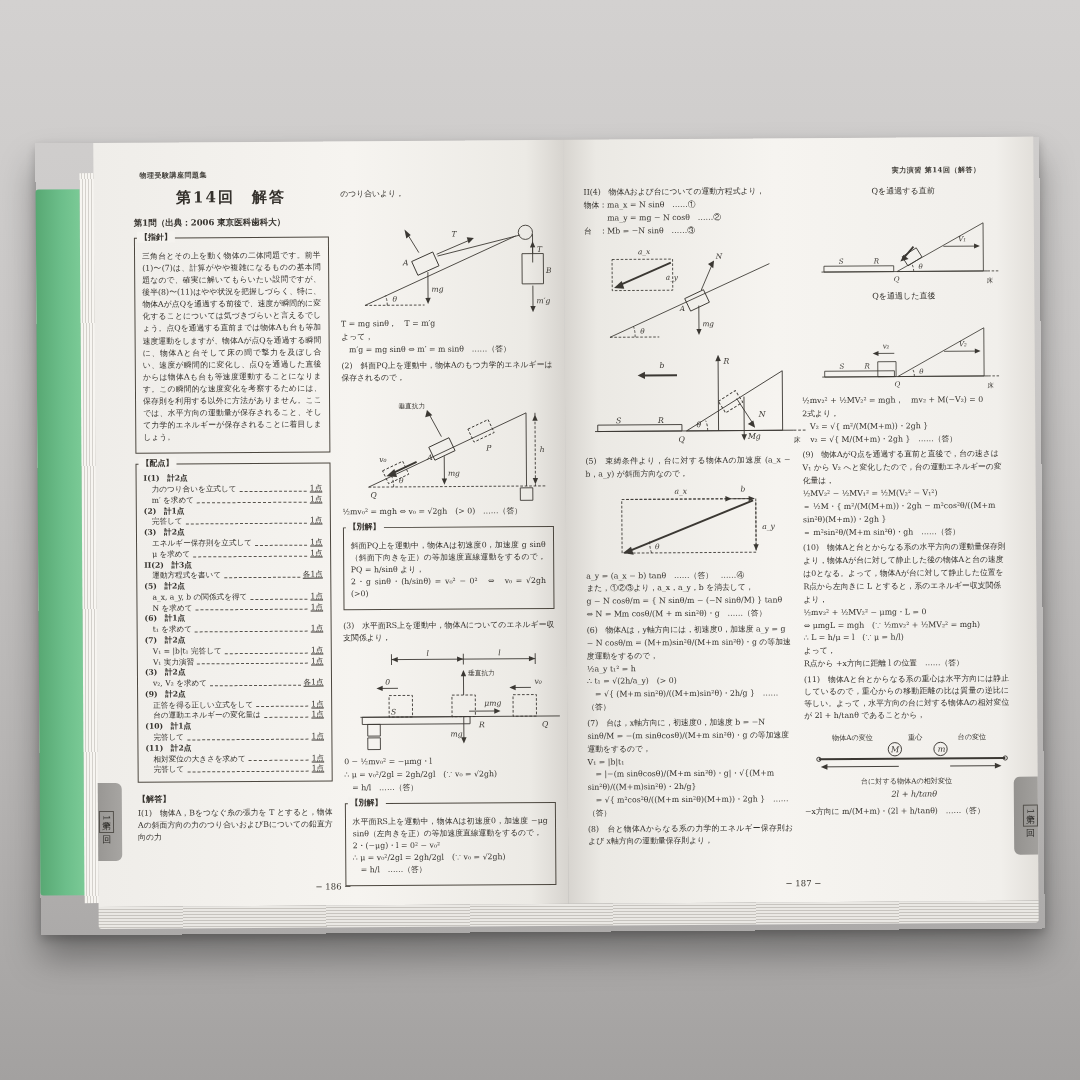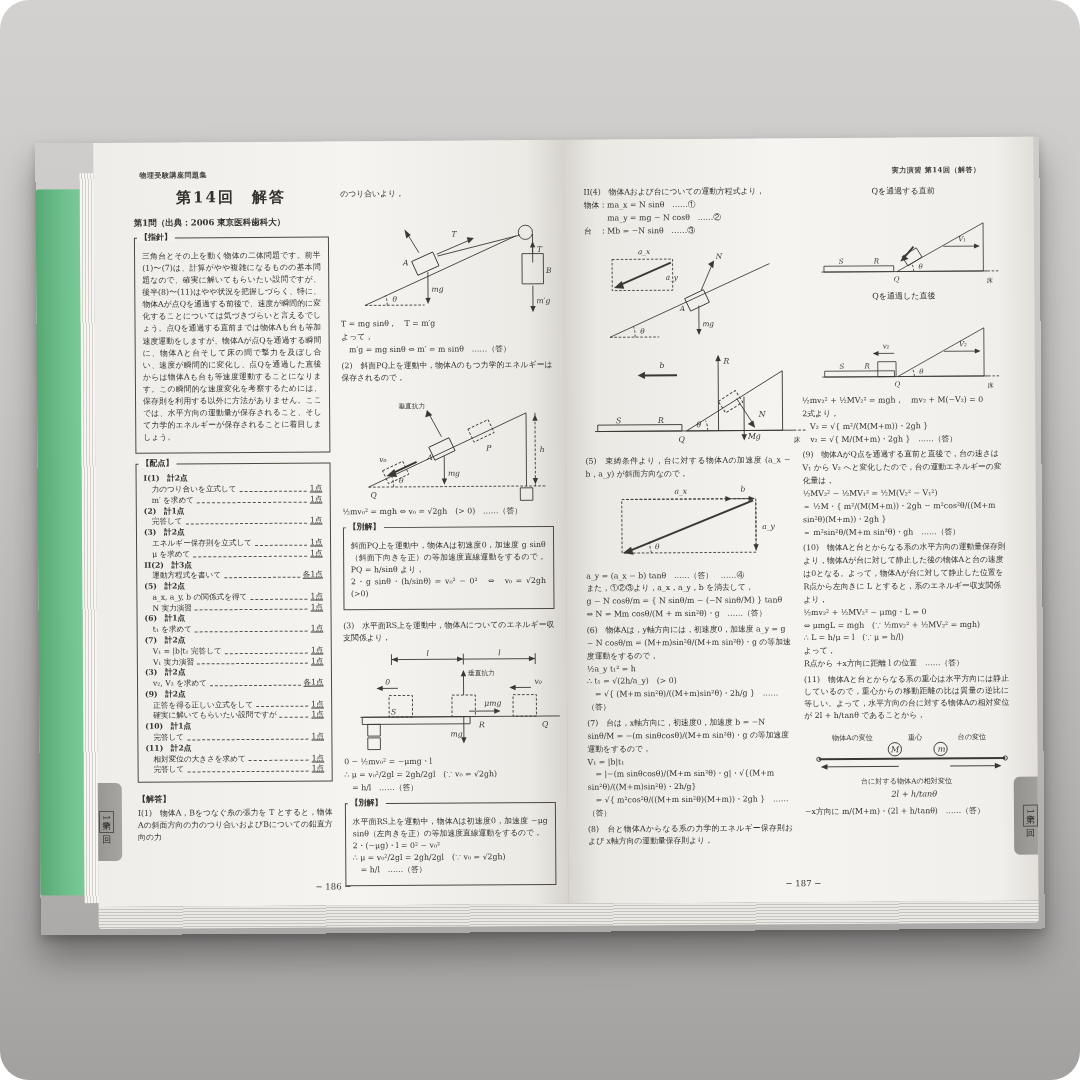--- a/index.html
+++ b/index.html
@@ -1,18 +1,18 @@
 <!DOCTYPE html>
 <html><head>
 <meta charset="utf-8">
 <style>
   html,body{margin:0;padding:0;}
   body{width:1080px;height:1080px;overflow:hidden;font-family:"DejaVu Serif",serif;}
   .stage{position:relative;width:1080px;height:1080px;
-    background:linear-gradient(180deg,#d3d1d0 0%,#c9c7c6 35%,#b7b5b4 70%,#a3a1a0 100%);border-radius:29px;}
+    background:linear-gradient(180deg,#d3d1d0 0%,#c9c7c6 35%,#b7b5b4 70%,#a3a1a0 100%);}
   .book{position:absolute;left:38px;top:140px;width:1004px;height:792px;
     transform:rotate(-0.4deg);box-shadow:0 22px 34px rgba(0,0,0,.35),0 4px 10px rgba(0,0,0,.2);}
   .green-edge{position:absolute;left:0;top:46px;width:46px;height:706px;
     background:linear-gradient(90deg,#58a873 0%,#6cbe8a 55%,#7ccb97 100%);border-radius:3px 0 0 3px;}
   .fan{position:absolute;left:44px;top:30px;width:16px;height:730px;
     background:repeating-linear-gradient(90deg,#f7f5f1 0 2px,#d4d1cc 2px 3px);}
   .pages{position:absolute;left:58px;top:0;right:6px;height:764px;display:flex;}
   .page{position:relative;width:50%;height:100%;overflow:hidden;}
   .page-left{background:linear-gradient(90deg,#efede9 0%,#f6f4f0 55%,#eceae5 92%,#d7d4cf 100%);}
   .page-right{background:linear-gradient(90deg,#d7d4cf 0%,#ebe9e4 7%,#f6f4f0 45%,#f1efeb 92%,#e2dfda 100%);}
@@ -125,21 +125,21 @@
                 </div>
               <div class="h-row head">
                   <span class="h-t">(5)　計2点</span>
                 </div>
               <div class="h-row">
                   <span class="h-t">a_x, a_y, b の関係式を得て</span>
                   <span class="leader"></span>
                   <span class="h-p">1点</span>
                 </div>
               <div class="h-row">
-                  <span class="h-t">N 実力演習</span>
+                  <span class="h-t">N を求めて</span>
                   <span class="leader"></span>
                   <span class="h-p">1点</span>
                 </div>
               <div class="h-row head">
                   <span class="h-t">(6)　計1点</span>
                 </div>
               <div class="h-row">
                   <span class="h-t">t₁ を求めて</span>
                   <span class="leader"></span>
                   <span class="h-p">1点</span>
@@ -167,21 +167,21 @@
                 </div>
               <div class="h-row head">
                   <span class="h-t">(9)　計2点</span>
                 </div>
               <div class="h-row">
                   <span class="h-t">正答を得る正しい立式をして</span>
                   <span class="leader"></span>
                   <span class="h-p">1点</span>
                 </div>
               <div class="h-row">
-                  <span class="h-t">確実に解いてもらいたい設問ですが</span>
+                  <span class="h-t">台の運動エネルギーの変化量は</span>
                   <span class="leader"></span>
                   <span class="h-p">1点</span>
                 </div>
               <div class="h-row head">
                   <span class="h-t">(10)　計1点</span>
                 </div>
               <div class="h-row">
                   <span class="h-t">完答して</span>
                   <span class="leader"></span>
                   <span class="h-p">1点</span>

